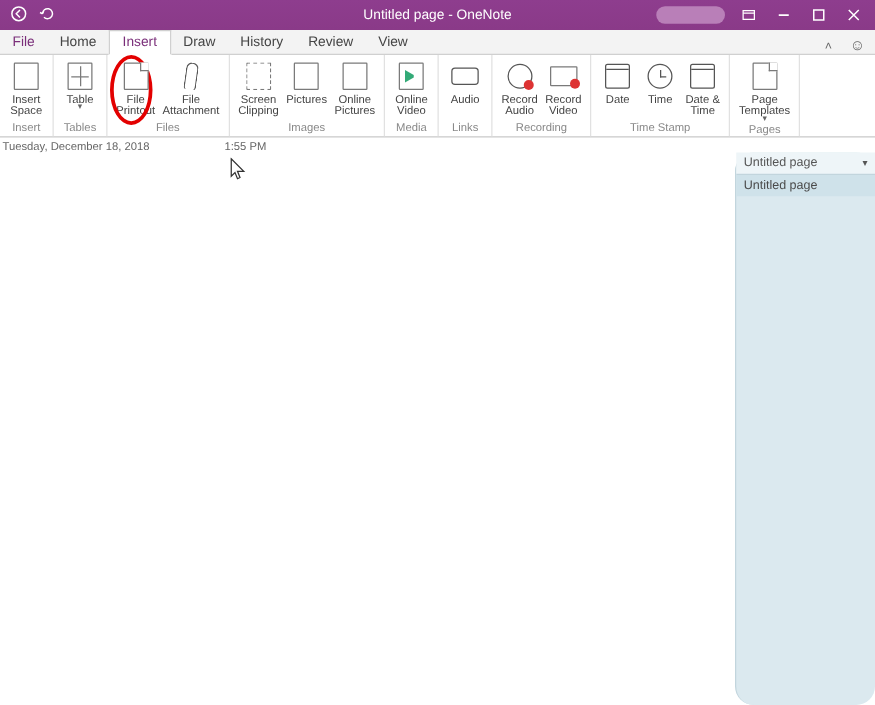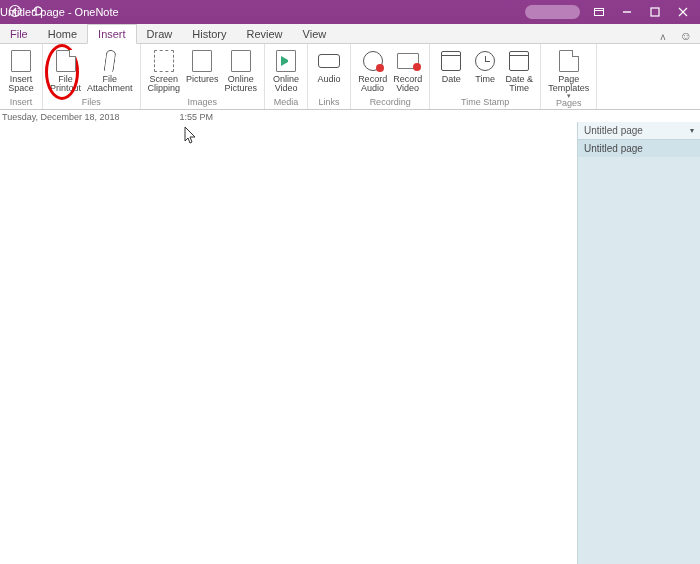--- a/index.html
+++ b/index.html
@@ -1,21 +1,21 @@
 <!DOCTYPE html>
 <html><head>
 <meta charset="utf-8">
 <style>
   * { box-sizing: border-box; margin: 0; padding: 0; font-family: "Segoe UI", Tahoma, sans-serif; }
   body { width: 700px; height: 564px; background: #fff; overflow: hidden; position: relative; }
 
   
   .titlebar { height: 24px; background: linear-gradient(#8e3d8e,#8a3a88); display: flex; align-items: center; color: #fff; font-size: 11px; position: relative; }
   .titlebar .left-controls { display: flex; align-items: center; gap: 8px; padding-left: 8px; }
-  .titlebar .title { position: absolute; left: 0; right: 0; text-align: left; pointer-events: none; }
+  .titlebar .title { position: absolute; left: 0; right: 0; text-align: center; pointer-events: none; }
   .titlebar .right-controls { margin-left: auto; display: flex; align-items: center; gap: 2px; padding-right: 4px; }
   .tb-btn { width: 26px; height: 20px; display: flex; align-items: center; justify-content: center; color: #fff; font-size: 12px; cursor:pointer;}
   .tb-pill { width: 55px; height: 14px; background: #b97fb8; border-radius: 7px; margin-right: 4px;}
   .tb-icon svg { stroke:#fff; fill:none; }
 
   
   .tabs-row { height: 20px; background: #f3f3f3; border-bottom: 1px solid #d0d0d0; display: flex; align-items: flex-end; font-size: 11px; color: #444; }
   .tab { padding: 3px 10px 3px 10px; cursor:pointer; }
   .tab.file { color:#7a2e79; }
   .tab.active { background:#fff; border: 1px solid #d0d0d0; border-bottom: 1px solid #fff; color:#7a2e79; margin-bottom:-1px;}
@@ -32,21 +32,21 @@
   .rbtn .lbl { white-space:pre; font-size:9px; color:#444;}
   .rbtn .chev { font-size:7px; color:#666; line-height:0.6;}
   
   .highlight-ring { position:absolute; border:3px solid #e30000; border-radius:50%/50%; width:34px; height:56px; left:-2px; top:-2px; pointer-events:none; }
 
   
   .content { position:absolute; top:110px; bottom:0; left:0; right:0; display:flex; }
   .page { flex:1; position:relative; background:#fff;}
   .datebar { position:absolute; top:-16px; left:2px; right:0; display:flex; gap:60px; font-size:9px; color:#666; }
   .cursor-arrow { position:absolute; left:184px; top:4px; }
-  .sidepane { width:123px; background:#dbe9ef; border-left:1px solid #c2d5dd; font-size:10px; }
+  .sidepane { width:112px; background:#dbe9ef; border-left:1px solid #c2d5dd; font-size:10px;border-radius:15px; }
   .sidepane .header { background:#eef5f8; border-bottom:1px solid #c2d5dd; padding:3px 6px; color:#555; display:flex; justify-content:space-between; align-items:center;}
   .sidepane .item { padding:3px 6px; color:#4a4a4a; cursor:pointer;}
   .sidepane .item.sel { background:#cfe2ea; }
 
   
   .box-ic { width:20px; height:22px; border:1px solid #7a7a7a; border-radius:1px; position:relative; background:#fff;}
   .box-ic.fold::before{content:"";position:absolute;top:-1px;right:-1px;width:6px;height:6px;background:#fff;border-left:1px solid #7a7a7a;border-bottom:1px solid #7a7a7a;}
   .box-ic.table::after{content:"";position:absolute;inset:2px;background:linear-gradient(#7a7a7a,#7a7a7a) center/1px 100% no-repeat,linear-gradient(#7a7a7a,#7a7a7a) center/100% 1px no-repeat;}
   .box-ic.green{border-color:#2e7d32;background:#e8f5e9;}
   .circ{width:20px;height:20px;border:1.5px solid #555;border-radius:50%;position:relative;}
@@ -115,20 +115,32 @@
         <div class="ic">
             <div class="box-ic"></div>
           </div>
         <div class="lbl">Insert
 Space</div>
       </div>
     </div>
     <div class="group-label">Insert</div>
   </div>
 
+  <div class="group">
+    <div class="group-items">
+      <div class="rbtn">
+        <div class="ic">
+            <div class="box-ic table"></div>
+          </div>
+        <div class="lbl">Table</div>
+        <div class="chev">▾</div>
+      </div>
+    </div>
+    <div class="group-label">Tables</div>
+  </div>
 
   <div class="group">
     <div class="group-items">
       <div class="rbtn">
         <div class="highlight-ring"></div>
         <div class="ic">
             <div class="box-ic fold"></div>
           </div>
         <div class="lbl">File
 Printout</div>

